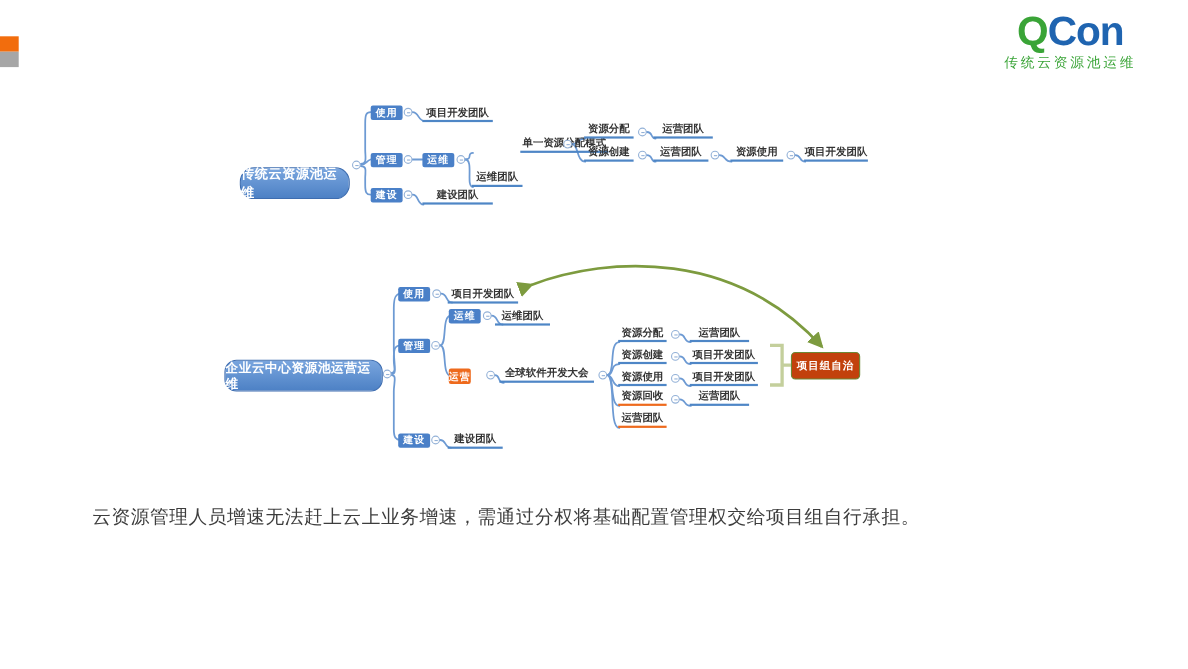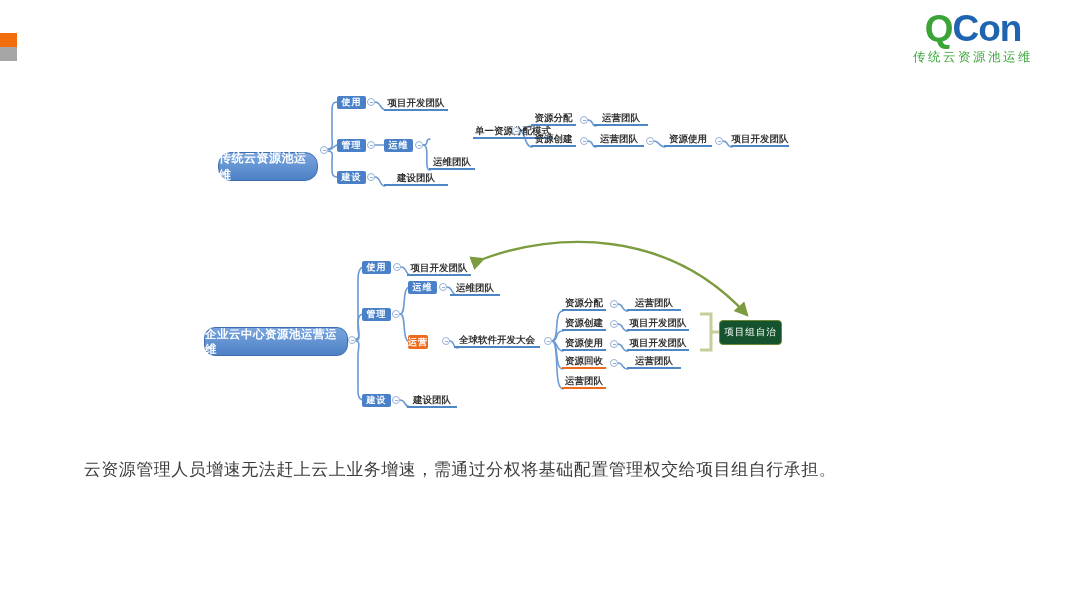--- a/index.html
+++ b/index.html
@@ -19,22 +19,22 @@
         display:flex;align-items:center;justify-content:center;letter-spacing:.5px;}
   .box{position:absolute;background:#4a80c8;border-radius:2px;color:#fff;font-weight:bold;
        font-size:9px;display:flex;align-items:center;justify-content:center;letter-spacing:1px;}
   .box.orange{background:#ee6a1d;}
   .leaf{position:absolute;height:12px;line-height:12px;font-size:9.5px;font-weight:bold;
         color:#333;text-align:center;border-bottom:2px solid #4e86c6;}
   .leaf.orange-line{border-bottom-color:#ee6a1d;}
   .dot{position:absolute;width:8px;height:8px;border-radius:50%;background:#fff;
        border:1px solid #93b1d7;box-sizing:border-box;}
   .dot::after{content:"";position:absolute;left:1.5px;top:2.6px;width:3px;height:1.2px;background:#93b1d7;}
-  .tag{position:absolute;background:#14532d;border:1px solid #6c8834;border-radius:4px;color:#fff;
-       font-weight:normal;font-size:9.5px;display:flex;align-items:center;justify-content:center;letter-spacing:1px;}
+  .tag{position:absolute;background:#c2410c;border:1px solid #6c8834;border-radius:4px;color:#fff;
+       font-weight:bold;font-size:9.5px;display:flex;align-items:center;justify-content:center;letter-spacing:1px;}
   .caption{position:absolute;left:0;top:458px;width:920px;text-align:center;
            font-size:17px;color:#3d3d3d;letter-spacing:.5px;}
   svg.lines{position:absolute;left:0;top:0;pointer-events:none;}
 </style>
 </head>
 <body>
 
 <div class="accent" style="top:33px;background:#f26d0d;"></div>
 <div class="accent" style="top:47px;background:#a6a6a6;"></div>
 

